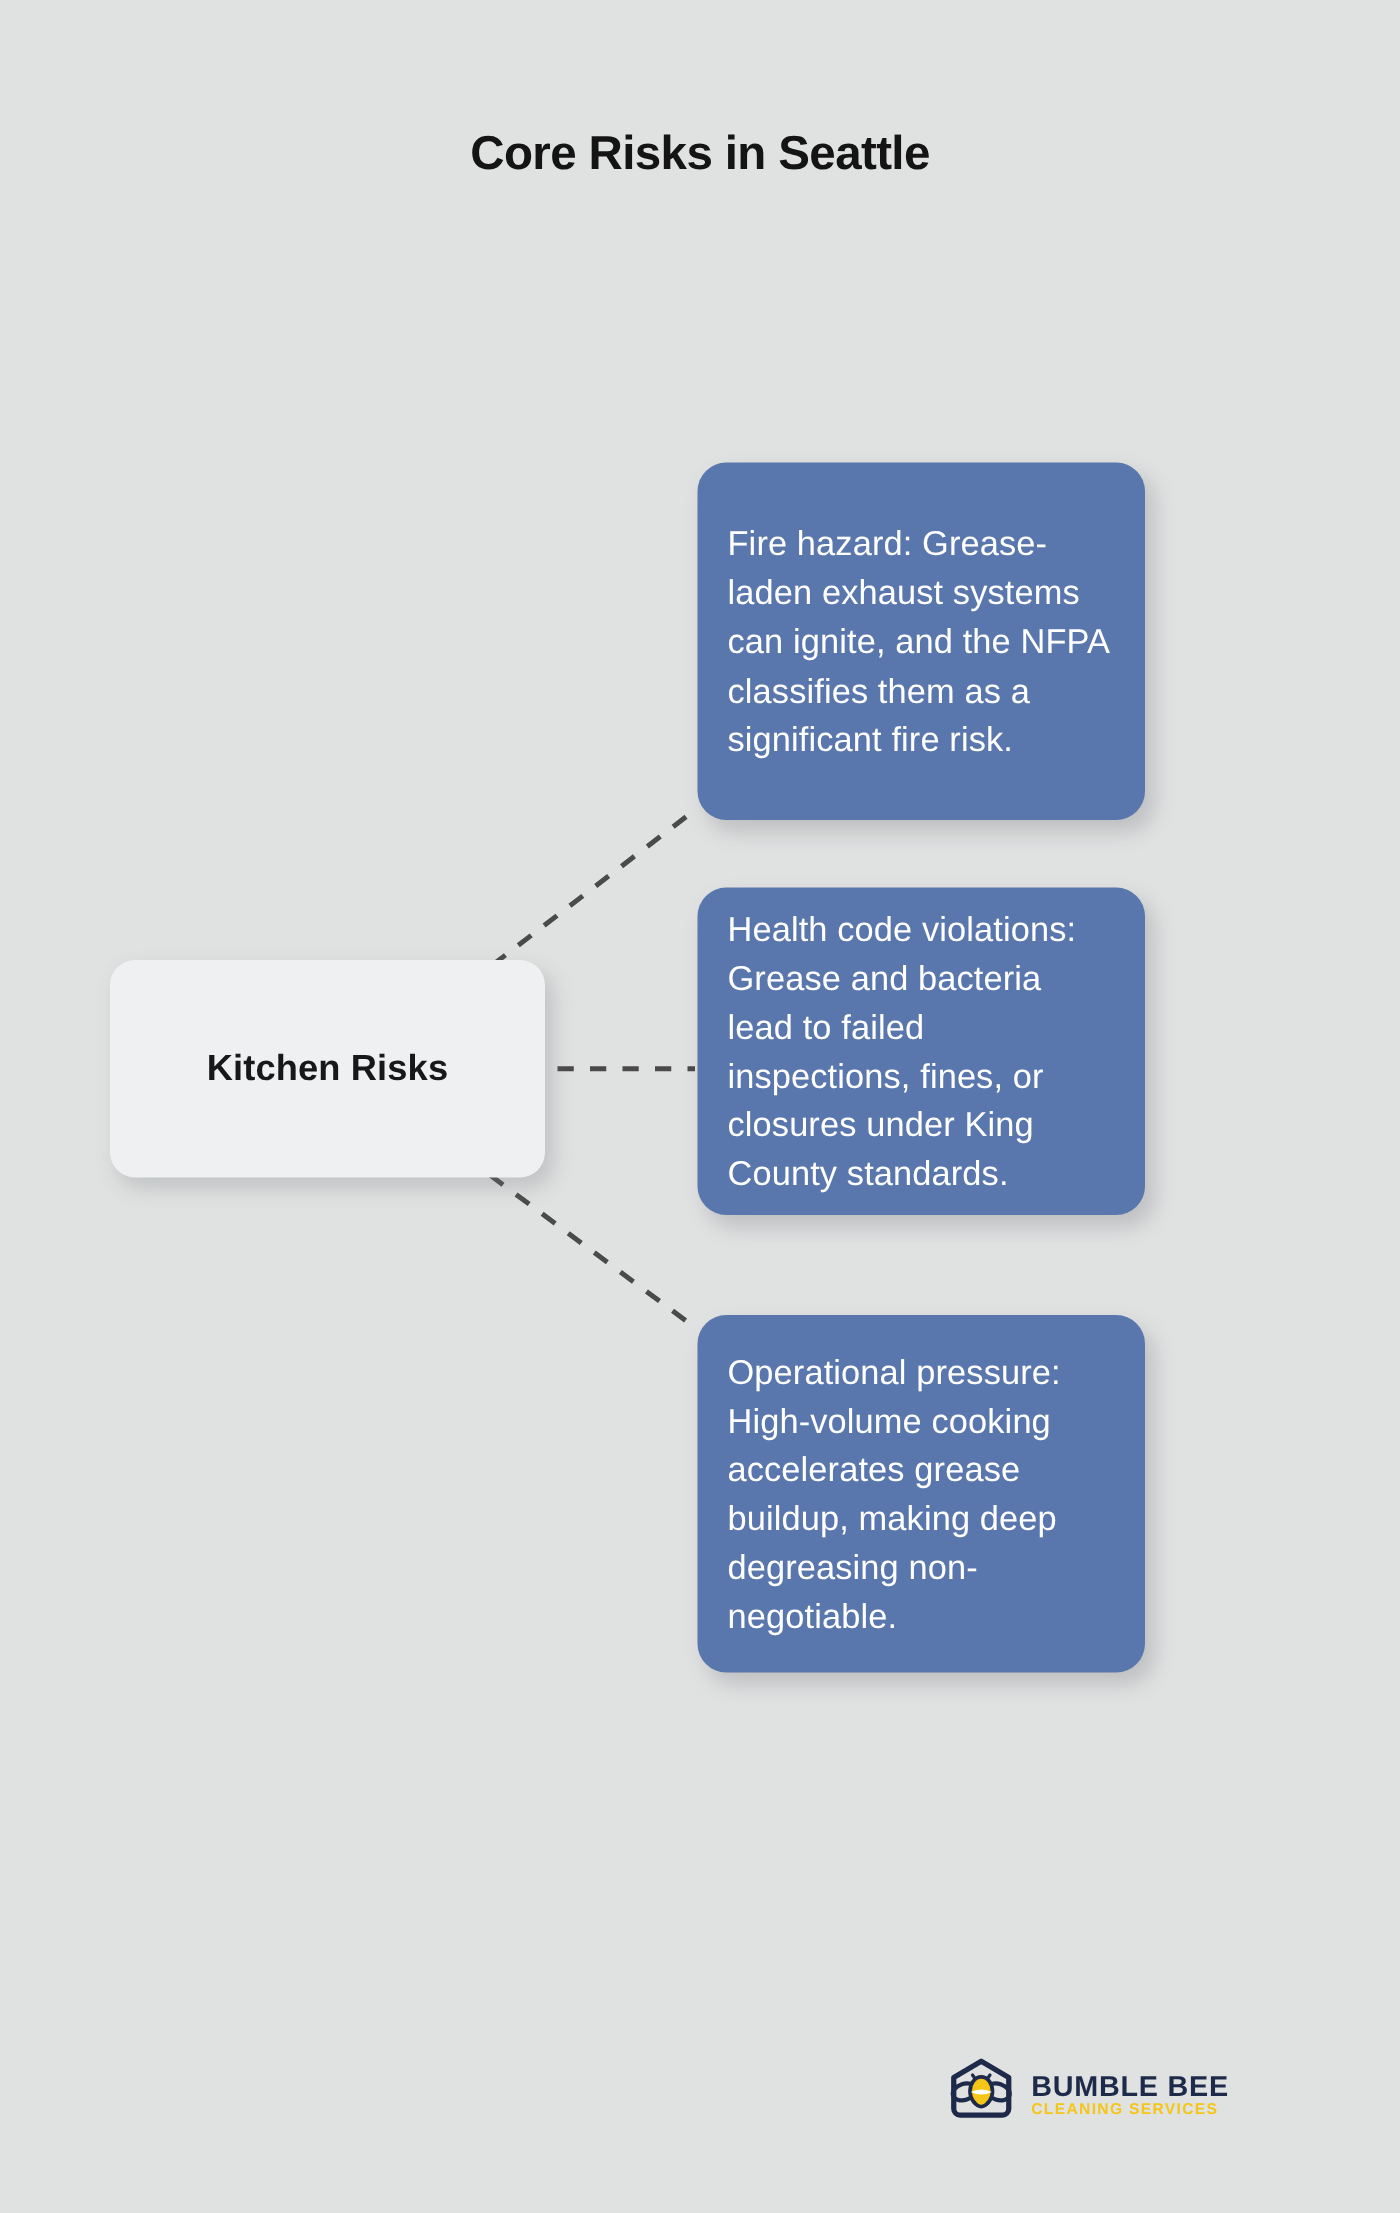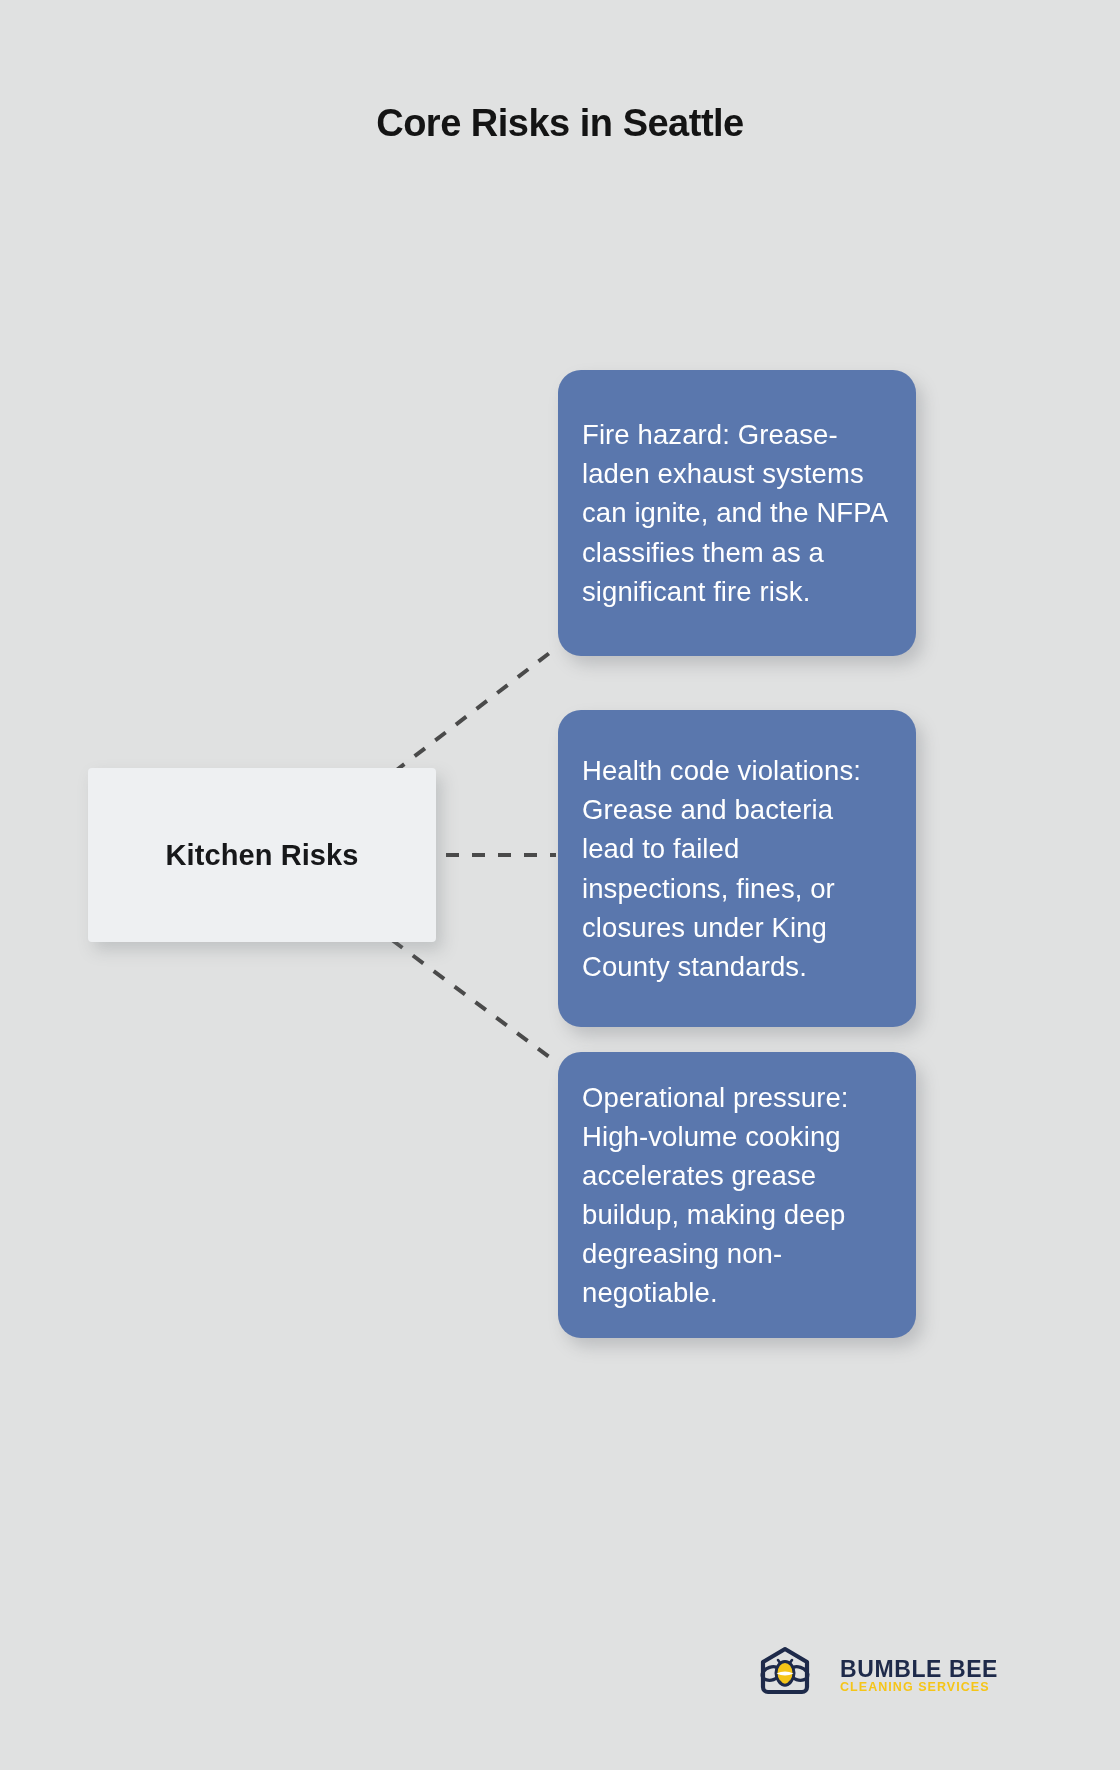--- a/index.html
+++ b/index.html
@@ -51,21 +51,21 @@
   }
 
   
   #center-node {
     position: absolute;
     left: 88px;
     top: 768px;
     width: 348px;
     height: 174px;
     background: #eef0f2;
-    border-radius: 4px;
+    border-radius: 20px;
     box-shadow: 6px 8px 16px rgba(120,125,130,0.30);
     display: flex;
     align-items: center;
     justify-content: center;
   }
   #center-node .node-label {
     font-size: 29px;
     font-weight: 700;
     color: #17181a;
     letter-spacing: 0.1px;
@@ -85,33 +85,33 @@
   }
   .branch-card .card-text {
     font-size: 27.5px;
     line-height: 1.42;
     color: #ffffff;
     font-weight: 400;
     letter-spacing: 0.1px;
   }
 
   #branch-card-0 { top: 370px;  height: 286px; }
-  #branch-card-1 { top: 710px;  height: 317px; }
+  #branch-card-1 { top: 710px;  height: 262px; }
   #branch-card-2 { top: 1052px; height: 286px; }
 
   
   #brand-logo {
     position: absolute;
     left: 754px;
     top: 1642px;
     width: 260px;
     height: 68px;
     display: flex;
     align-items: center;
-    gap: 24px;
+    gap: 9px;
   }
   #brand-logo .logo-mark { flex: 0 0 auto; }
   #brand-logo .logo-words {
     display: flex;
     flex-direction: column;
     justify-content: center;
     line-height: 1;
   }
   #brand-logo .logo-name {
     font-size: 23px;

